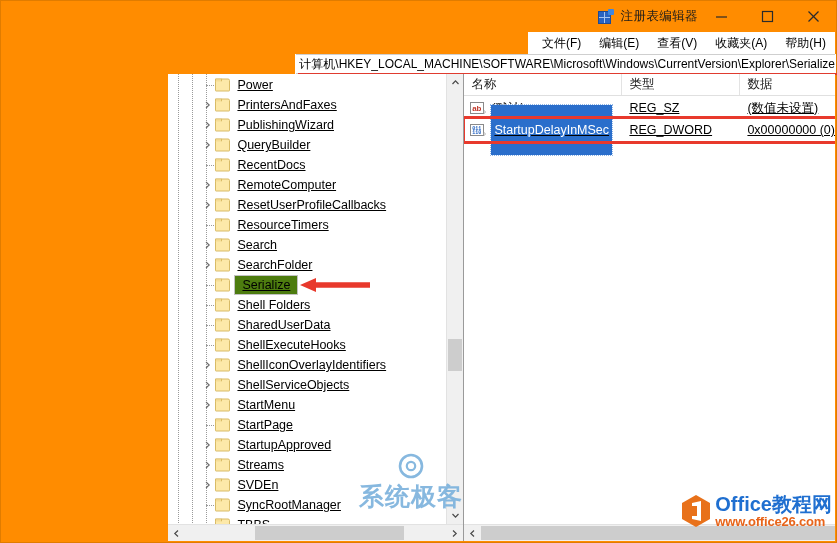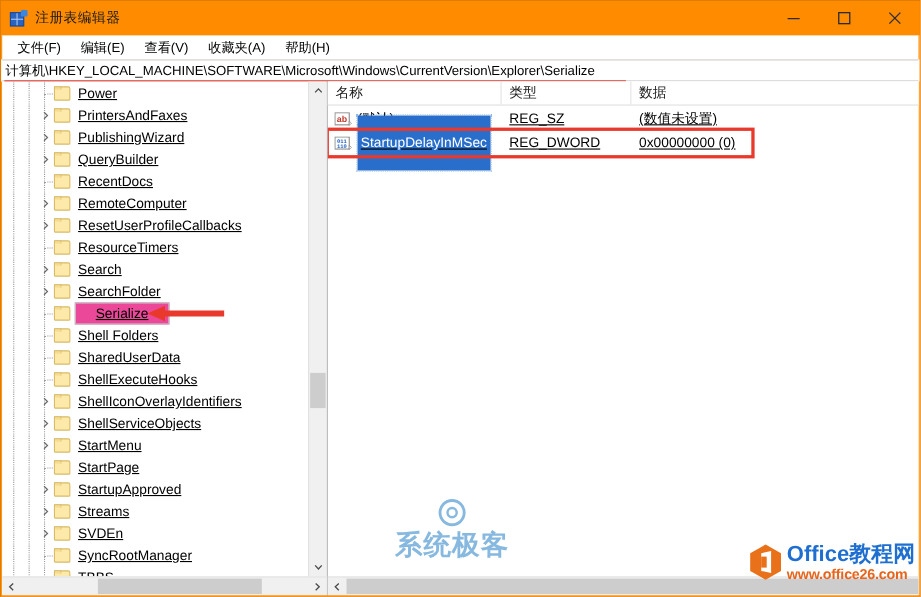--- a/index.html
+++ b/index.html
@@ -11,20 +11,21 @@
     font-family: "Liberation Sans", "DejaVu Sans", sans-serif;
   }
 
   #window {
     position: relative;
     width: 837px; height: 543px;
     background: #ff8c00;
     border: 1px solid #e07c00;
     display: flex;
     flex-direction: column;
+    align-items: flex-end;
   }
 
   
   .titlebar {
     height: 31px;
     background: #ff8c00;
     display: flex;
     align-items: center;
     flex: 0 0 auto;
     position: relative;
@@ -212,23 +213,23 @@
     border-radius: 1px 1px 0 0;
   }
   .tree-label {
     margin-left: 23px;
     font-size: 12.5px;
     color: #000;
     line-height: 20px;
     padding: 0 2px;
   }
   .tree-row.selected .tree-label {
-    background: #ec4899;
+    background: #4d7c0f;
     border: 1px solid #c2c2c2;
-    padding: 0 18px;
+    padding: 0 7px;
     margin-left: 22px;
     line-height: 18px;
   }
 
   
   .red-arrow {
     position: absolute;
     left: 132px; top: 50%;
     transform: translateY(-50%);
     width: 70px; height: 16px;

